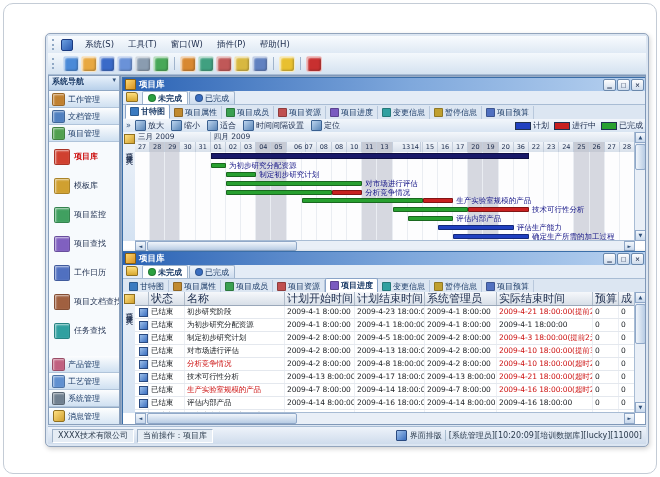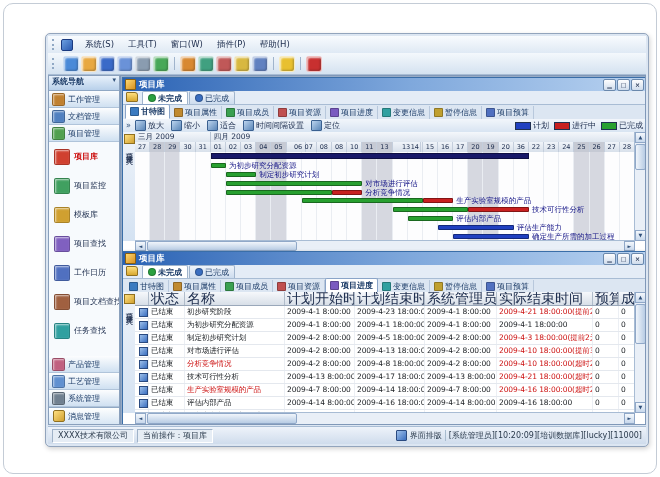--- a/index.html
+++ b/index.html
@@ -88,21 +88,21 @@
         font-size:5px;text-align:center;}
   .sarr.v{height:9px;line-height:9px;}
   .sarr.h{width:9px;line-height:9px;}
   .strack{flex:1;position:relative;background:#e9eff7;}
   .sthumb{position:absolute;background:linear-gradient(90deg,#f0f5fb,#b8cce4);border:1px solid #90a8c8;border-radius:2px;box-sizing:border-box;}
   .sthumb.v{left:0;right:0;top:1px;}
   .sthumb.h{top:0;bottom:0;left:1px;background:linear-gradient(180deg,#f0f5fb,#b8cce4);}
   
   .table-wrap{position:absolute;left:12px;top:40px;right:11px;bottom:11px;background:#fff;overflow:hidden;}
   #t-header{display:flex;height:13px;background:linear-gradient(180deg,#f6f8fb,#d8dfe8);border-bottom:1px solid #9aa8ba;}
-  .th{flex:none;font-size:14px;color:#203050;border-right:1px solid #b0bcca;padding-left:2px;line-height:13px;
+  .th{flex:none;font-size:11px;color:#203050;border-right:1px solid #b0bcca;padding-left:2px;line-height:13px;
       overflow:hidden;white-space:nowrap;box-sizing:border-box;}
   .tr{display:flex;height:12px;border-bottom:1px solid #e4e8ee;}
   .td{flex:none;font-size:7.5px;line-height:12px;border-right:1px solid #eceff4;padding-left:2px;overflow:hidden;
       white-space:nowrap;color:#202428;letter-spacing:-.1px;box-sizing:border-box;}
   .td.red{color:#cc1010;}
   .st-ic{width:7px;height:7px;margin:2px 0 0 2px;background:linear-gradient(135deg,#9ec0ea,#3a6ec0);border:1px solid #2a4a80;}
   
   .statusbar{position:absolute;left:2px;right:2px;bottom:2px;height:17px;display:flex;align-items:center;gap:3px;
              background:linear-gradient(180deg,#eef3fa,#cfdcec);border-top:1px solid #a8bcd4;font-size:8px;color:#2a3a4c;padding:0 4px;}
   .sb-panel{border:1px solid;border-color:#9fb2c8 #ffffff #ffffff #9fb2c8;padding:0 5px;height:12px;line-height:11px;background:#e6edf5;white-space:nowrap;}
@@ -167,26 +167,26 @@
         <div class="nav-group">
           <div class="nav-group-ic" style="background: rgb(80, 160, 80);"></div>
           <div class="nav-group-lb">项目管理</div>
         </div>
         <div class="nav-items">
           <div class="nav-item active">
             <div class="nav-item-ic" style="background: rgb(208, 64, 48);"></div>
             <div class="nav-item-lb">项目库</div>
           </div>
           <div class="nav-item">
+            <div class="nav-item-ic" style="background: rgb(208, 160, 48);"></div>
+            <div class="nav-item-lb">模板库</div>
+          </div>
+          <div class="nav-item">
             <div class="nav-item-ic" style="background: rgb(64, 160, 96);"></div>
             <div class="nav-item-lb">项目监控</div>
-          </div>
-          <div class="nav-item">
-            <div class="nav-item-ic" style="background: rgb(208, 160, 48);"></div>
-            <div class="nav-item-lb">模板库</div>
           </div>
           <div class="nav-item">
             <div class="nav-item-ic" style="background: rgb(128, 96, 192);"></div>
             <div class="nav-item-lb">项目查找</div>
           </div>
           <div class="nav-item">
             <div class="nav-item-ic" style="background: rgb(80, 112, 192);"></div>
             <div class="nav-item-lb">工作日历</div>
           </div>
           <div class="nav-item">

